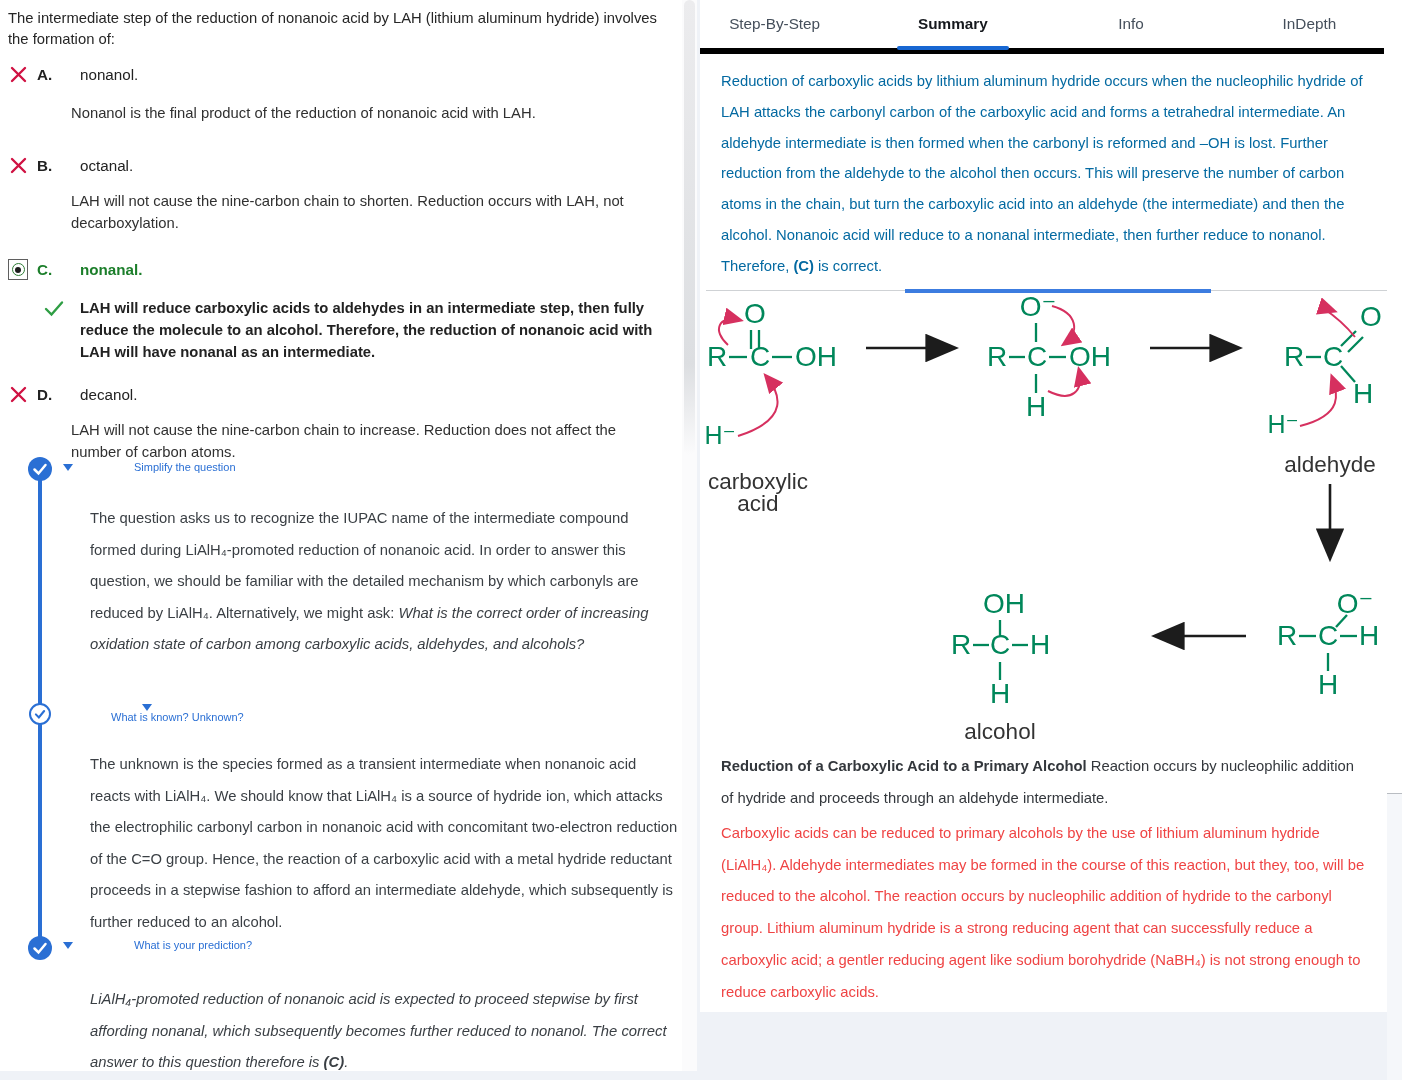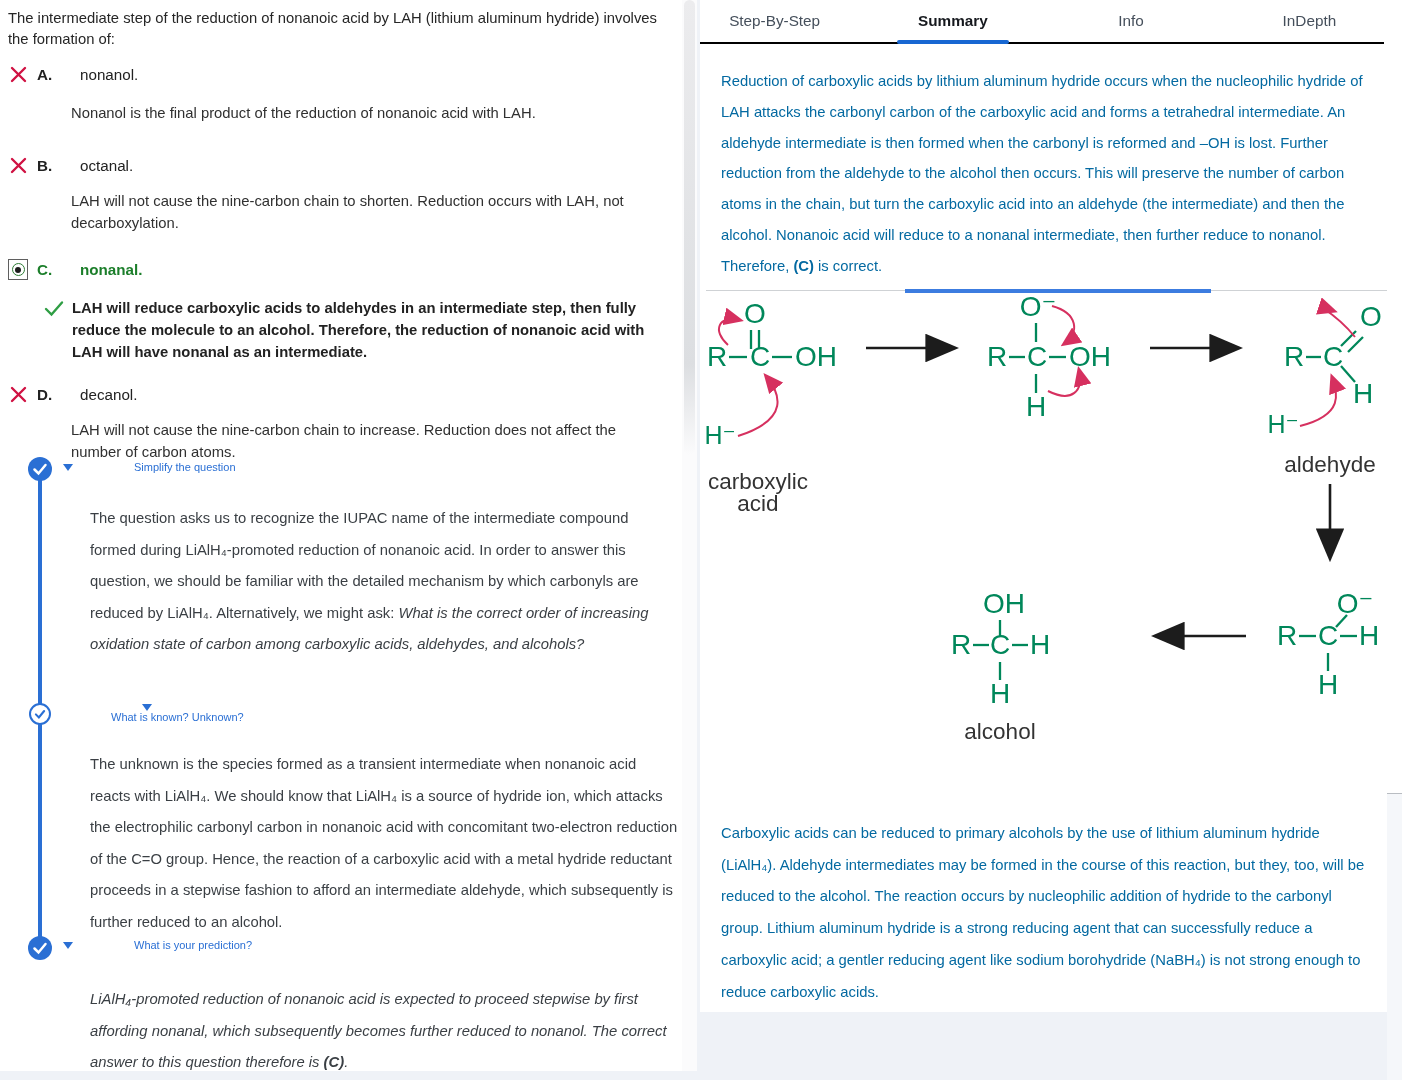--- a/index.html
+++ b/index.html
@@ -19,21 +19,21 @@
   .opt-expl { position:absolute; left:71px; width:578px; font-size:14.8px; line-height:21.5px; color:#303030; }
   .correct .opt-letter, .correct .opt-label { color:#1b7e2a; font-weight:bold; }
 
   .radio-box { width:21px; height:21px; border:1.5px solid #5f5f5f; background:#fff;
                display:flex; align-items:center; justify-content:center; }
   .radio-ring { width:13px; height:13px; border:1.8px solid #2f7d36; border-radius:50%;
                 display:flex; align-items:center; justify-content:center; }
   .radio-dot { width:6px; height:6px; border-radius:50%; background:#1d1d1d; }
 
   .c-expl { position:absolute; left:44px; top:297px; width:612px; display:flex; align-items:flex-start; }
-  .c-expl-text { font-size:14.8px; font-weight:bold; line-height:22px; color:#222; margin-left:8px; width:575px; }
+  .c-expl-text { font-size:14.8px; font-weight:bold; line-height:22px; color:#222; margin-left:16px; width:575px; }
 
   
   .tl-connector { position:absolute; left:37.5px; top:470px; width:4px; height:478px; background:#2a6fd4; }
   .tl-icon { position:absolute; border-radius:50%; display:flex; align-items:center; justify-content:center; }
   .tl-filled { width:24px; height:24px; background:#2a6fd4; }
   .tl-outline { width:22px; height:22px; background:#fff; border:2px solid #2a6fd4; }
   .coach-head { position:absolute; display:flex; align-items:center; cursor:pointer; }
   .tri { width:0; height:0; border-left:5.5px solid transparent; border-right:5.5px solid transparent;
          border-top:7px solid #2a6fd4; margin-right:13px; }
   .coach-title { font-size:11px; color:#2a6fd4;margin-left:48px; }
@@ -43,34 +43,34 @@
   
   .l-scroll { position:absolute; left:682px; top:0; width:15px; height:1071px; background:#fbfbfc; }
   .l-thumb { position:absolute; left:2px; top:0; width:11px; height:455px; border-radius:7px;
              background:linear-gradient(180deg,#ececee 0%,#dcdee1 80%,#fbfbfc 100%); }
   .r-gutter { position:absolute; left:1387px; top:0; width:15px; height:1080px; background:#fff; }
   .r-gutter-line { position:absolute; left:0; top:793px; width:15px; height:1px; background:#b9bdc2; }
   .r-gutter-low { position:absolute; left:0; top:794px; width:15px; height:286px; background:#f5f7fa; }
 
   
   .right-panel { position:absolute; left:700px; top:0; width:687px; height:1012px; background:#fff; }
-  .tabbar { position:absolute; left:0; top:0; width:684px; height:44px; display:flex;
-            border-bottom:2px solid #000000;gap:29px; }
+  .tabbar { position:absolute; left:0; top:0; width:684px; height:54px; display:flex;
+            border-bottom:6px solid #000000;gap:29px; }
   .tab { flex:1; display:flex; align-items:center; justify-content:center; position:relative;
          font-size:15.3px; color:#454f5b; cursor:pointer; }
   .tab.active { font-weight:bold; color:#15181d;align-items:center; }
   .tab-underline { position:absolute; left:50%; transform:translateX(-50%); bottom:-2px;
                    width:112px; height:4.5px; background:#1767d2; border-radius:2px; }
 
   .summary-para { position:absolute; left:21px; top:66px; width:648px; font-size:14.8px;
                   line-height:30.8px; color:#0369a1; }
   .rxn-head { position:absolute; left:21px; top:750px; width:642px; font-size:14.8px;
               line-height:32px; color:#33373c; }
   .body-para { position:absolute; left:21px; top:818px; width:648px; font-size:14.8px;
-               line-height:31.7px; color:#0369a1; }
+               line-height:31.7px; color:#ef4444; }
 
   .diagram { position:absolute; left:6px; top:290px; width:681px; height:462px; border-top:1px solid #cfd2d5; }
   .diagram-blue-bar { position:absolute; left:199px; top:-2px; width:306px; height:4px; background:#3c7ce0; }
   .atom { font-size:28px; fill:#00875a; }
   .atom-s { font-size:25px; fill:#00875a; }
   .bond { stroke:#00875a; stroke-width:2.3; }
   .rarrow { stroke:#d6305f; stroke-width:2; fill:none; }
   .karrow { stroke:#1c1c1c; stroke-width:2.6; fill:none; }
   .dlabel { font-size:22.5px; fill:#333; }
 </style>
@@ -287,20 +287,23 @@
           <text class="atom" x="294" y="361" text-anchor="middle">C</text>
           <line class="bond" x1="306" y1="352" x2="322" y2="352"></line>
           <text class="atom" x="334" y="361" text-anchor="middle">H</text>
           <line class="bond" x1="294" y1="369" x2="294" y2="387"></line>
           <text class="atom" x="294" y="410" text-anchor="middle">H</text>
           <text class="dlabel" x="294" y="446" text-anchor="middle">alcohol</text>
         </g>
       </svg>
     </div>
 
+    <div class="rxn-head">
+      <b>Reduction of a Carboxylic Acid to a Primary Alcohol</b><span> Reaction occurs by nucleophilic addition of hydride and proceeds through an aldehyde intermediate.</span>
+    </div>
 
     <div class="body-para">Carboxylic acids can be reduced to primary alcohols by the use of lithium aluminum hydride (LiAlH₄). Aldehyde intermediates may be formed in the course of this reaction, but they, too, will be reduced to the alcohol. The reaction occurs by nucleophilic addition of hydride to the carbonyl group. Lithium aluminum hydride is a strong reducing agent that can successfully reduce a carboxylic acid; a gentler reducing agent like sodium borohydride (NaBH₄) is not strong enough to reduce carboxylic acids.</div>
   </div>
 
   <div class="r-gutter">
     <div class="r-gutter-line"></div>
     <div class="r-gutter-low"></div>
   </div>
 
 </div>

